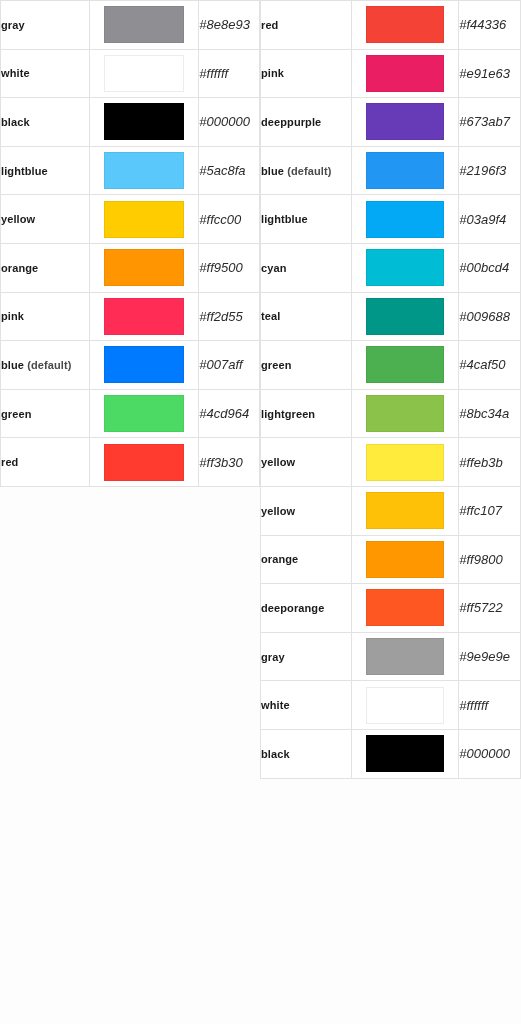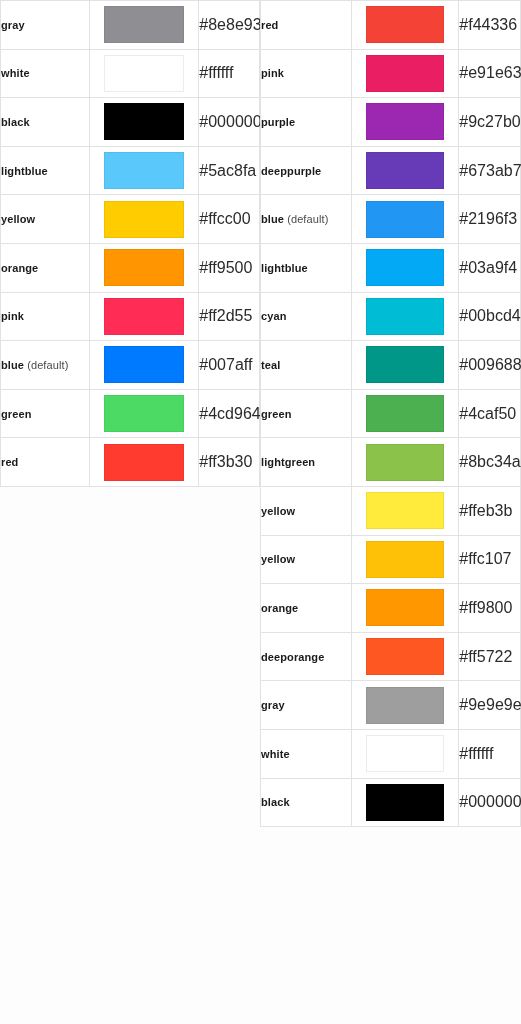--- a/index.html
+++ b/index.html
@@ -55,21 +55,21 @@
 
   .name-cell {
     padding-left: 8px;
     font-weight: bold;
     color: #1a1a1a;
     font-size: 11px;
     letter-spacing: 0.1px;
     white-space: nowrap;
   }
   .name-suffix {
-    font-weight: normal;
+    font-weight: bold;
     color: #4a4a4a;
   }
 
   .swatch-cell {
     text-align: center;
   }
   .swatch {
     width: 80px;
     height: 37px;
     margin: 0 auto;
@@ -81,22 +81,23 @@
 
   .swatch.is-white {
     border: 1px solid #ececec;
   }
   .swatch.is-black {
     border: 1px solid rgba(0,0,0,0.08);
   }
 
   .hex-cell {
     padding-left: 7px;
+    font-style: italic;
     color: #2b2b2b;
-    font-size: 16px;
+    font-size: 13px;
     white-space: nowrap;
   }
 </style>
 </head>
 <body>
 
 <div id="layout">
   <table class="color-table table-left">
     <colgroup>
       <col class="col-name">
@@ -192,27 +193,20 @@
           <td class="hex-cell">#f44336</td>
         </tr>
         <tr>
           <td class="name-cell"><span>pink</span></td>
           <td class="swatch-cell">
             <span class="swatch" style="background: rgb(233, 30, 99);"></span>
           </td>
           <td class="hex-cell">#e91e63</td>
         </tr>
         <tr>
-          <td class="name-cell"><span>purple</span></td>
-          <td class="swatch-cell">
-            <span class="swatch" style="background: rgb(156, 39, 176);"></span>
-          </td>
-          <td class="hex-cell">#9c27b0</td>
-        </tr>
-        <tr>
           <td class="name-cell"><span>deeppurple</span></td>
           <td class="swatch-cell">
             <span class="swatch" style="background: rgb(103, 58, 183);"></span>
           </td>
           <td class="hex-cell">#673ab7</td>
         </tr>
         <tr>
           <td class="name-cell"><span>blue</span> <span class="name-suffix">(default)</span></td>
           <td class="swatch-cell">
             <span class="swatch" style="background: rgb(33, 150, 243);"></span>

